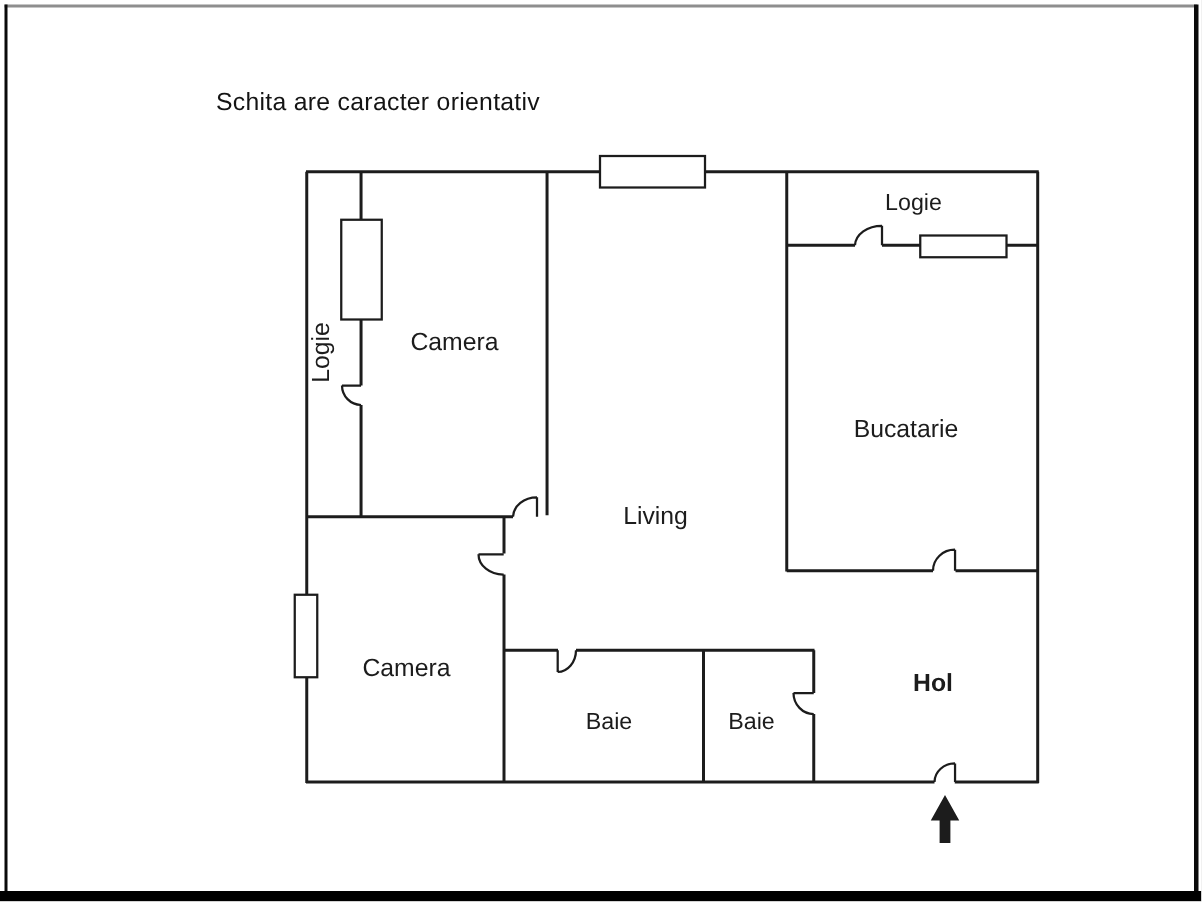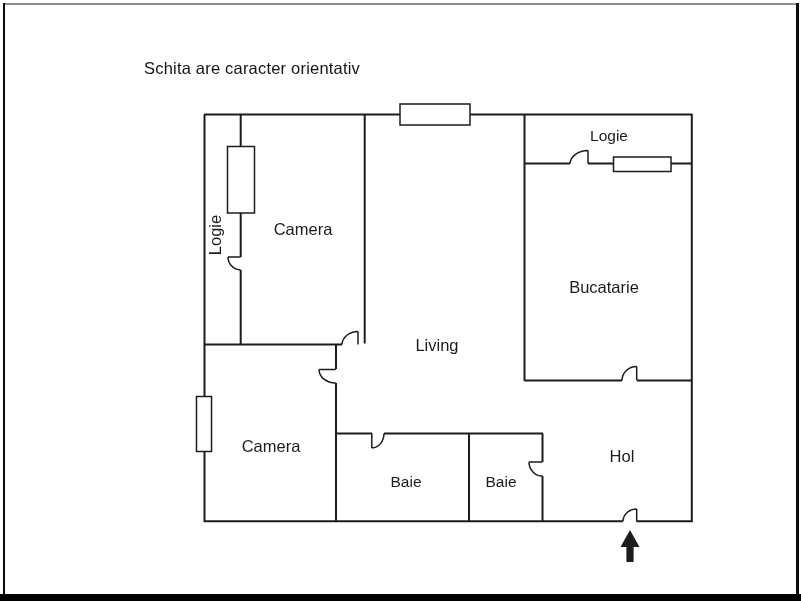--- a/index.html
+++ b/index.html
@@ -99,15 +99,15 @@
   </svg>
 
   <div class="room-label rot" style="left:215px;top:235px;">Logie</div>
   <div class="room-label" style="left:303px;top:229px;">Camera</div>
   <div class="room-label" style="left:437px;top:308px;margin-top:37px;">Living</div>
   <div class="room-label small" style="left:609px;top:136px;">Logie</div>
   <div class="room-label" style="left:604px;top:287px;">Bucatarie</div>
   <div class="room-label" style="left:271px;top:446px;">Camera</div>
   <div class="room-label small" style="left:406px;top:482px;">Baie</div>
   <div class="room-label small" style="left:501px;top:482px;">Baie</div>
-  <div class="room-label" style="left:622px;top:456px;">Hol</div>
+  <div class="room-label" style="left:622px;top:456px;font-weight:bold;">Hol</div>
 
 </div>
 
 </body></html>

